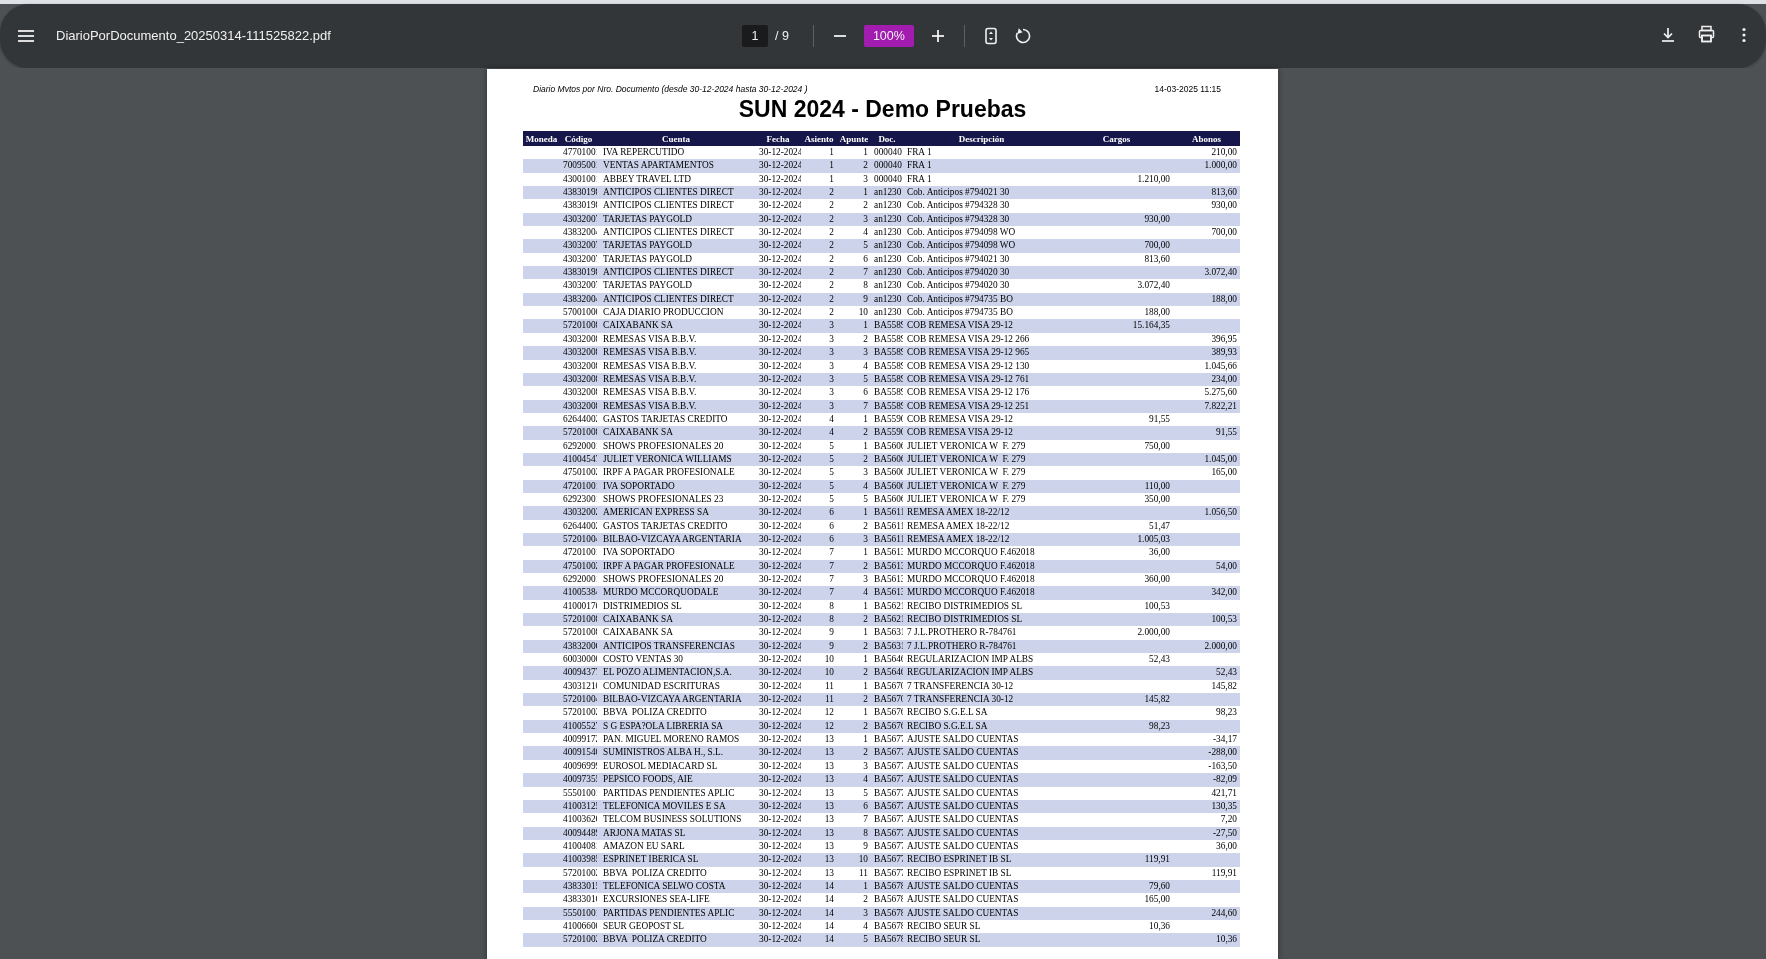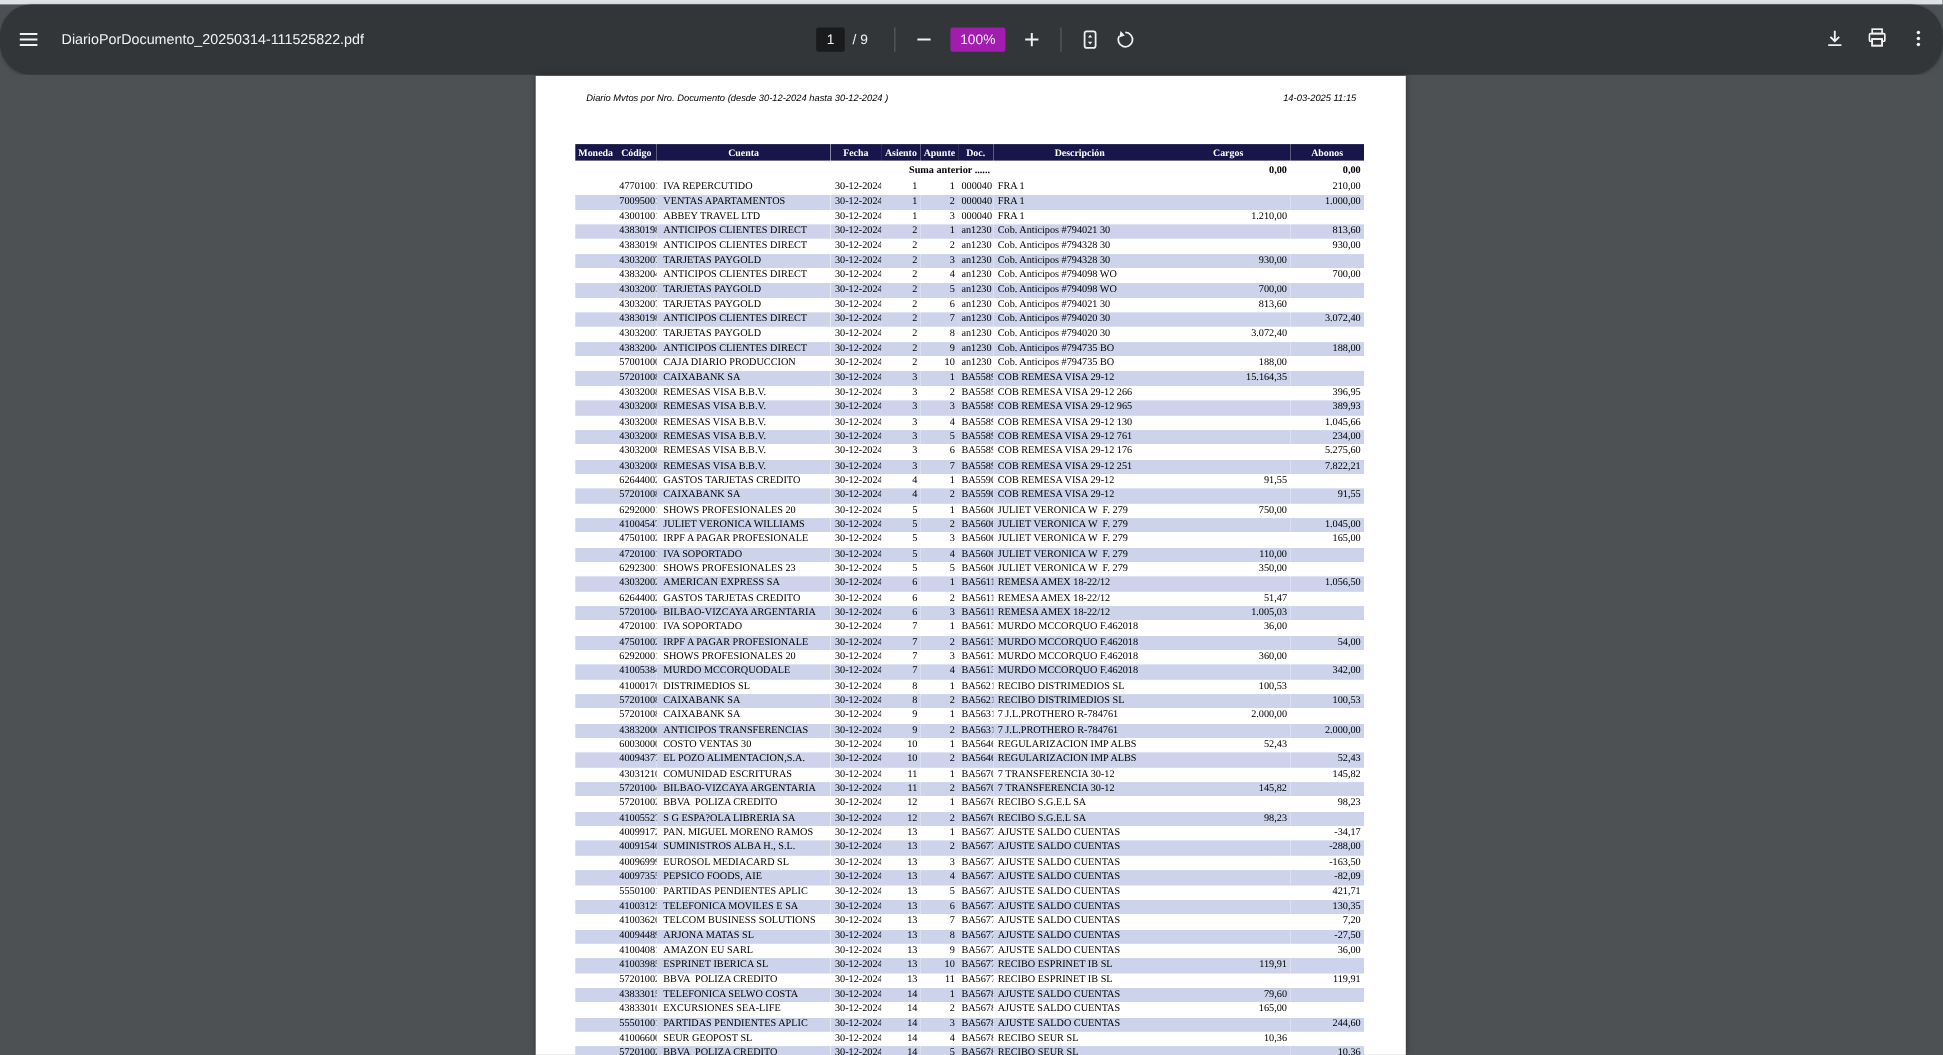--- a/index.html
+++ b/index.html
@@ -20,21 +20,21 @@
   .vsep { width:1px; height:22px; background:#5c6063; margin:0 10px; }
   .zoom-box { width:50px; height:22px; background:#a21caf; border-radius:2px; color:#f1f1f1; font-size:12.5px; display:flex; align-items:center; justify-content:center; margin:0 8px; cursor:pointer; }
   .right-controls { position:absolute; right:6px; top:16px; height:32px; display:flex; align-items:center; gap:6px; }
   .rb { position:relative; width:32px; height:32px; display:flex; align-items:center; justify-content:center; border:none; background:transparent; cursor:pointer; border-radius:50%; }
 
   
   .viewer { position:absolute; left:0; top:68px; width:1766px; height:891px; background:#4d5154; }
   .pdf-page { position:absolute; left:487px; top:1px; width:791px; height:890px; background:#ffffff; overflow:hidden; box-shadow:0 0 6px rgba(0,0,0,.4); }
 
   .doc-header-left  { position:absolute; left:46px;  top:15px; font-size:8.5px; font-style:italic; color:#000; white-space:nowrap; }
-  .doc-header-right { position:absolute; right:45px; top:15px; font-size:8.5px; font-style:italic; color:#000; white-space:nowrap; }
+  .doc-header-right { position:absolute; right:57px; top:15px; font-size:8.5px; color:#000; white-space:nowrap; }
   .doc-title-main { position:absolute; left:0; top:27px; width:100%; text-align:center; font-size:23px; font-weight:bold; color:#000; letter-spacing:0; }
 
   
   .doc-table { position:absolute; left:36px; top:62px; width:717px; border-collapse:collapse; table-layout:fixed; font-family:"Liberation Serif",serif; color:#000; }
   .doc-table thead th { background:#16164a; color:#fff; font-size:9px; font-weight:bold; height:15px; text-align:center; overflow:hidden; white-space:nowrap; padding:0 2px; }
   .doc-table td { font-size:9.3px; height:13.35px; line-height:13.35px; padding:0 3px; overflow:hidden; white-space:pre; }
   .doc-table tr.shade td { background:#ccd3ea; }
   .doc-table tr.suma td { height:18px; line-height:18px; font-weight:bold; }
   .c-codigo { text-align:right; }
   .c-cuenta { text-align:left; padding-left:6px !important; }
@@ -143,20 +143,21 @@
           </svg>
       </span>
     </button>
   </div>
 </div>
 
 <div class="viewer">
   <div class="pdf-page">
     <div class="doc-header-left">Diario Mvtos por Nro. Documento (desde 30-12-2024 hasta 30-12-2024 )</div>
     <div class="doc-header-right">14-03-2025 11:15</div>
+    <div class="doc-title-main">SUN 2024 - Demo Pruebas</div>
 
     <table class="doc-table">
       <colgroup>
         <col style="width:37px">
           <col style="width:37px">
           <col style="width:158px">
           <col style="width:46px">
           <col style="width:36px">
         <col style="width:34px">
           <col style="width:32px">
@@ -172,29 +173,20 @@
             <th>Fecha</th>
             <th>Asiento</th>
             <th>Apunte</th>
             <th>Doc.</th>
             <th>Descripción</th>
             <th>Cargos</th>
             <th>Abonos</th>
           </tr>
         </thead>
       <tbody id="tbody-rows">
-        <tr class="suma">
-          <td class="c-moneda"></td>
-          <td class="c-codigo"></td>
-          <td class="c-cuenta"></td>
-          <td class="suma-label" colspan="4">Suma anterior ......</td>
-          <td class="c-desc"></td>
-          <td class="c-cargos">0,00</td>
-          <td class="c-abonos">0,00</td>
-        </tr>
       <tr>
             <td class="c-moneda"></td>
             <td class="c-codigo">47701001</td>
             <td class="c-cuenta">IVA REPERCUTIDO</td>
             <td class="c-fecha">30-12-2024</td>
             <td class="c-asiento">1</td>
             <td class="c-apunte">1</td>
             <td class="c-doc">000040</td>
             <td class="c-desc">FRA 1</td>
             <td class="c-cargos"></td>

